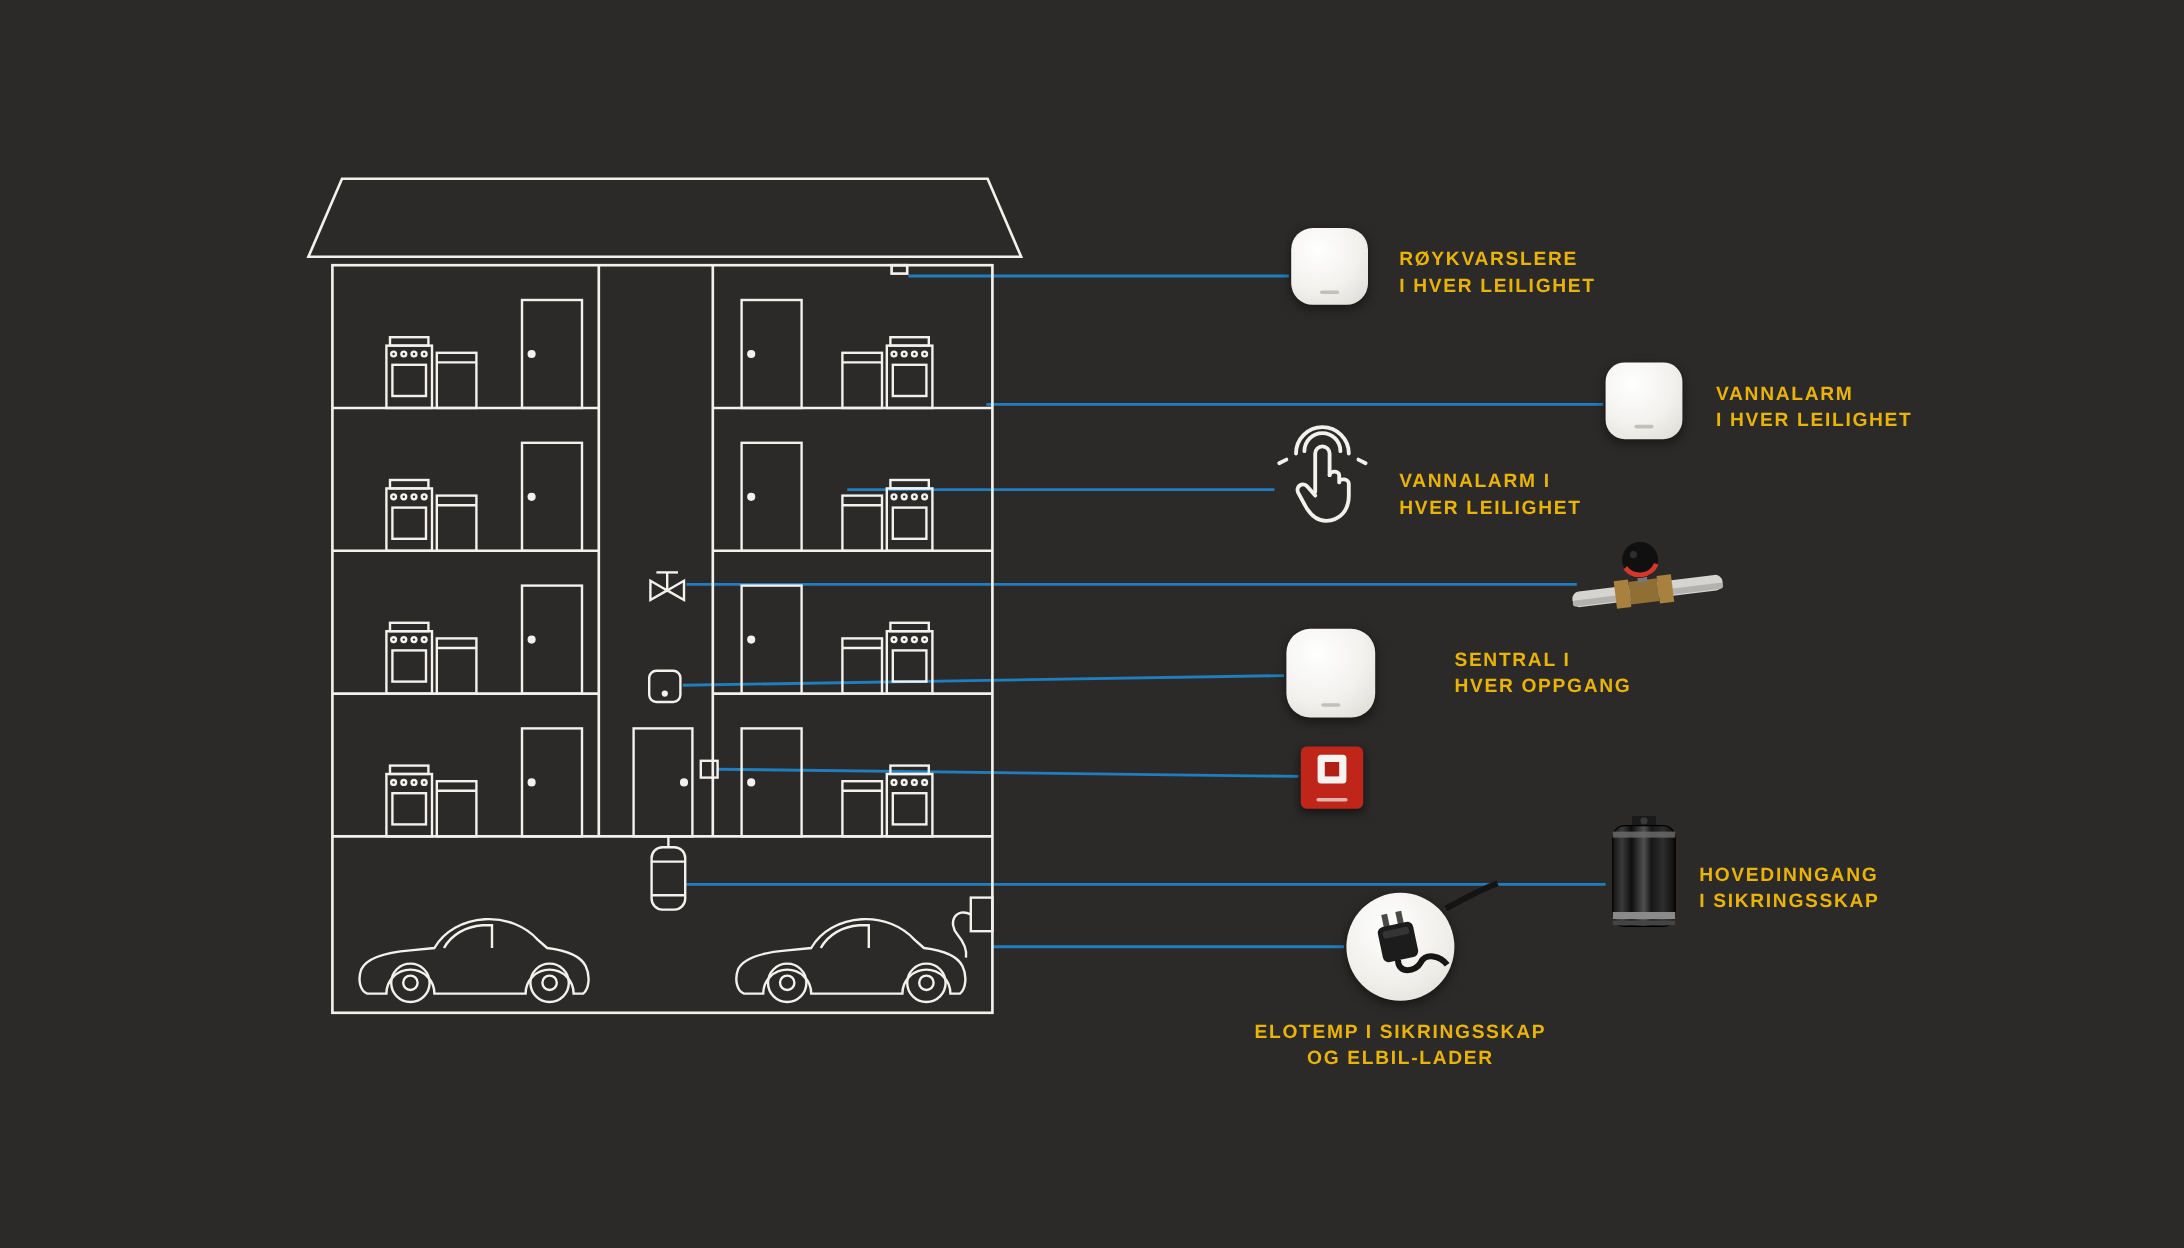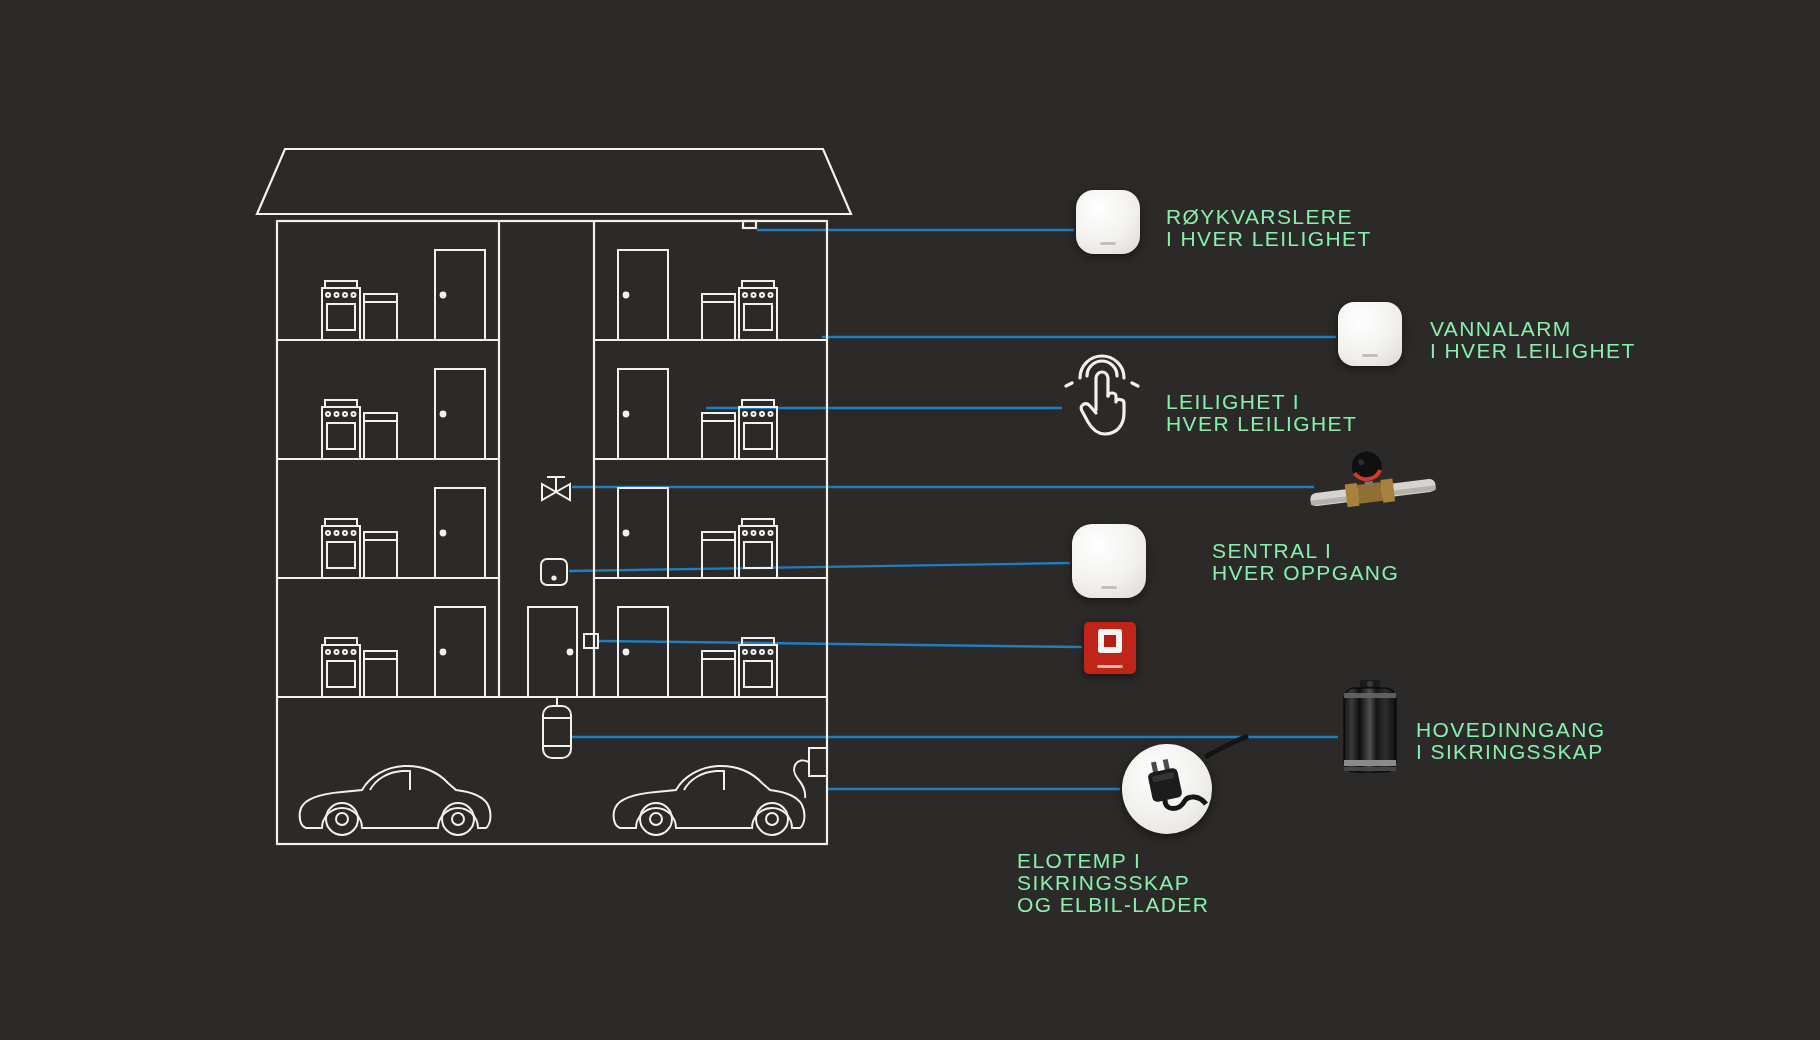--- a/index.html
+++ b/index.html
@@ -38,25 +38,25 @@
     width:26px;height:3px;background:#e8e6e2;opacity:.75;border-radius:2px;
   }
   
   .photo-circle{
     position:absolute;width:90px;height:90px;border-radius:50%;
     background:radial-gradient(circle at 40% 32%, #ffffff 0%, #efeeea 60%, #dddcd6 100%);
     overflow:hidden;box-shadow:0 3px 10px rgba(0,0,0,.5);
   }
   
   .label{
-    position:absolute;color:#86efac;
-    font-size:21px;line-height:22px;font-weight:400;
+    position:absolute;color:#eab308;
+    font-size:16px;line-height:22px;font-weight:700;
     letter-spacing:1.4px;white-space:nowrap;
   }
-  .label.center{white-space:normal;width:300px;text-align:left;}
+  .label.center{white-space:normal;width:300px;text-align:center;}
 </style>
 </head>
 <body>
 
 <div id="stage">
 
   <svg class="layer" width="1820" height="1040" viewBox="0 0 1820 1040">
     <defs>
       <g id="apt-row" stroke="#f2f1ee" stroke-width="2" fill="none">
 
@@ -230,21 +230,21 @@
     <div>RØYKVARSLERE</div>
     <div>I HVER LEILIGHET</div>
   </div>
 
   <div class="label" style="left:1420px;top:318px;margin-left:10px;">
     <div>VANNALARM</div>
     <div>I HVER LEILIGHET</div>
   </div>
 
   <div class="label" style="left:1166px;top:391px;">
-    <div>LEILIGHET I</div>
+    <div>VANNALARM I</div>
     <div>HVER LEILIGHET</div>
   </div>
 
 
   <div class="label" style="left:1212px;top:540px;">
     <div>SENTRAL I</div>
     <div>HVER OPPGANG</div>
   </div>
 
 

